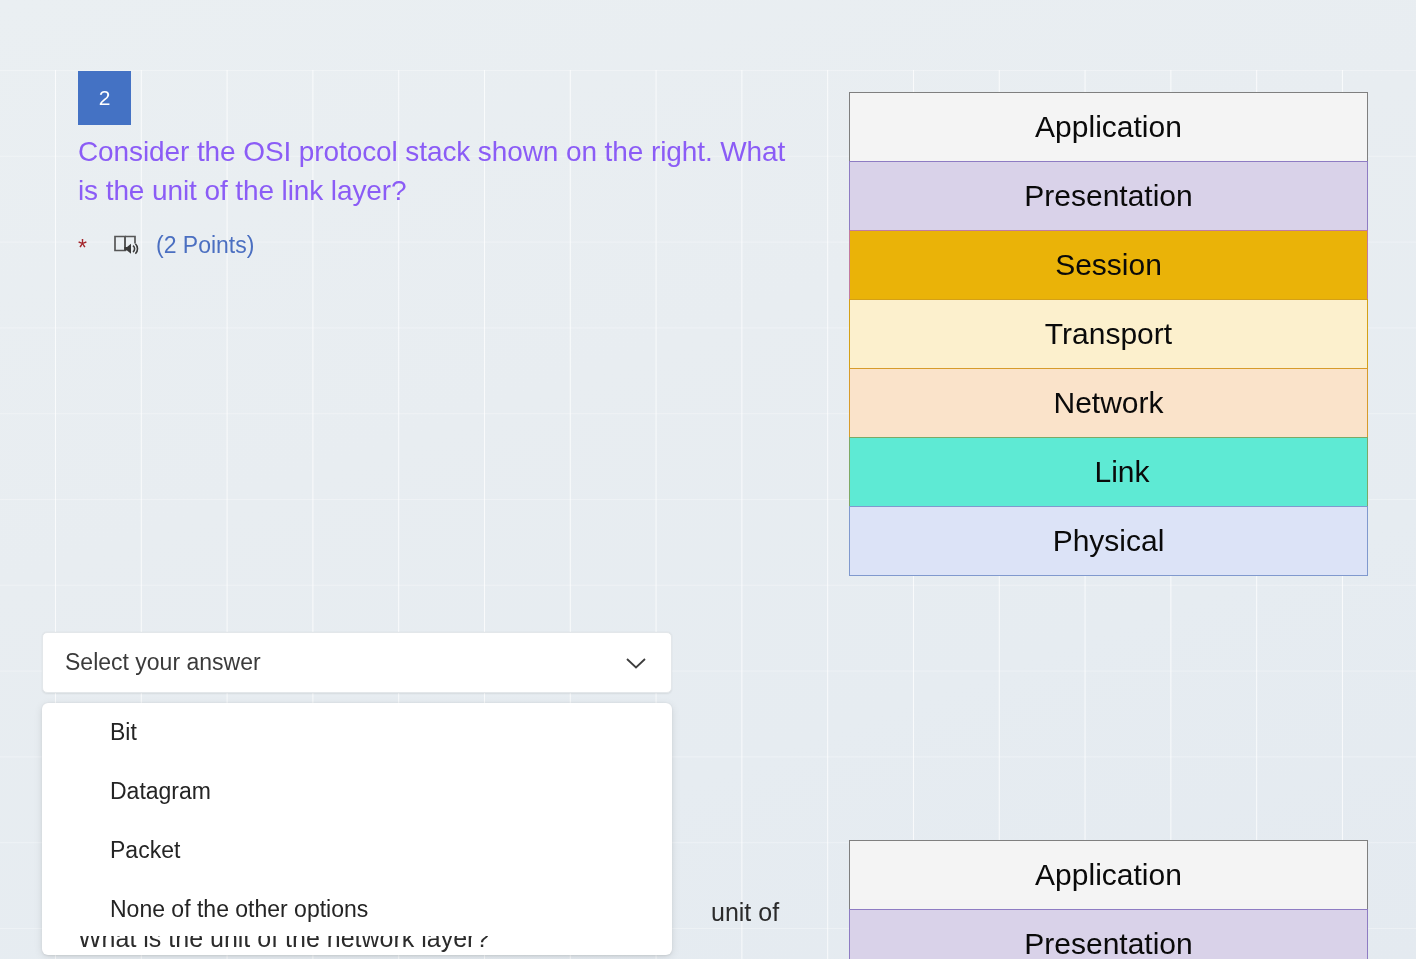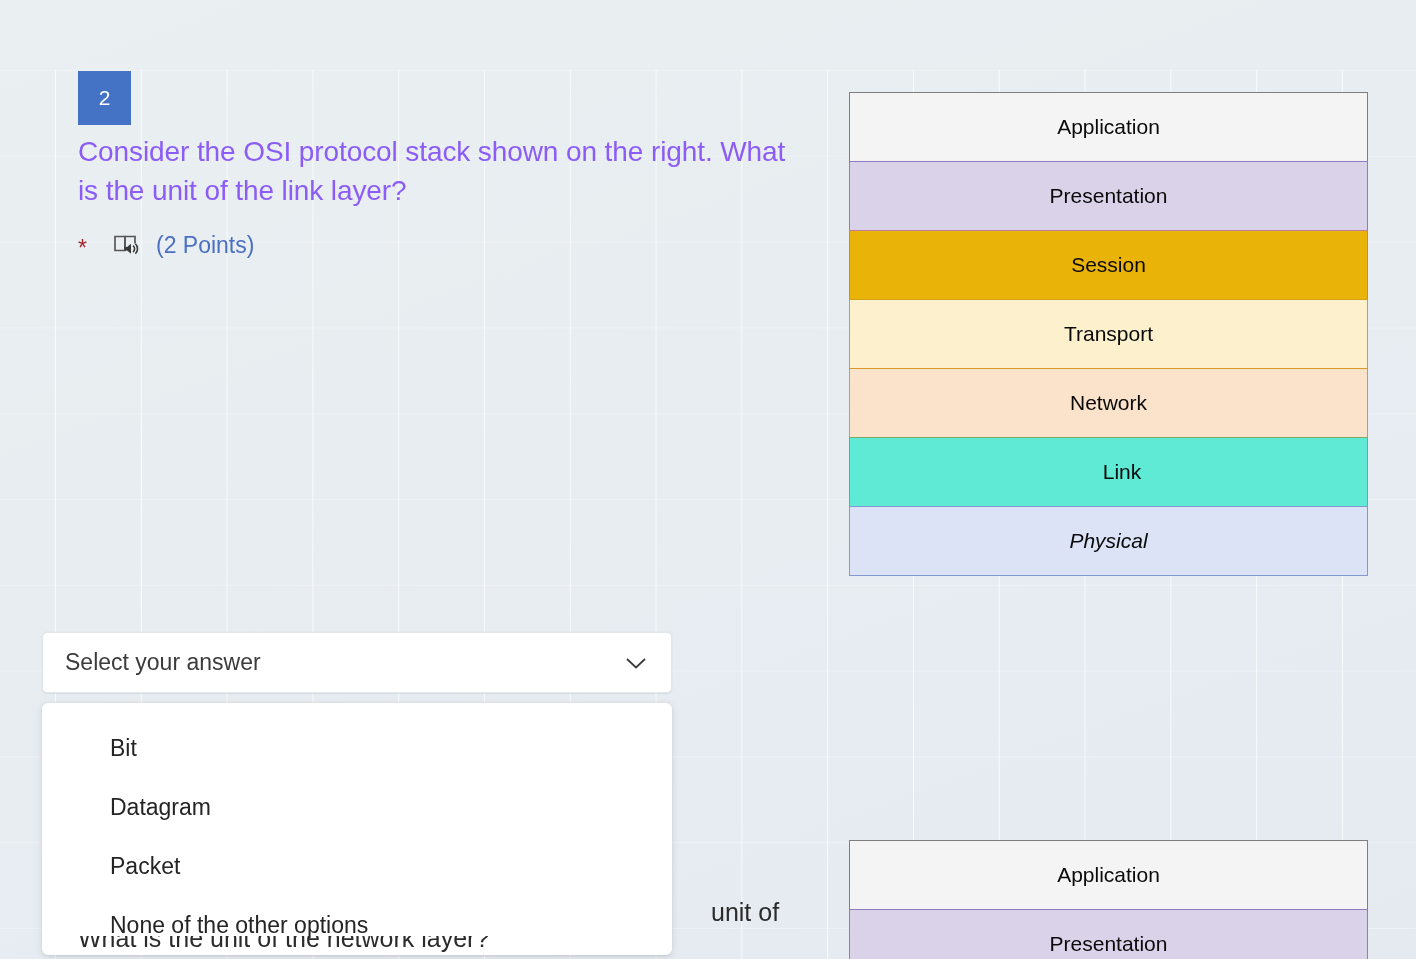--- a/index.html
+++ b/index.html
@@ -112,21 +112,21 @@
     border-collapse: collapse;
   }
   #osi-stack-primary { left: 849px; top: 92px; }
   #osi-stack-secondary { left: 849px; top: 840px; }
 
   .osi-layer {
     height: 70px;
     display: flex;
     align-items: center;
     justify-content: center;
-    font-size: 21px;
+    font-size: 30px;
     color: #0a0a0a;
     font-family: "Liberation Sans", sans-serif;
     margin-top: -1px;
   }
   .osi-layer:first-child { margin-top: 0; }
 
   
   .answer-select {
     position: absolute;
     left: 42px;
@@ -158,21 +158,20 @@
   .answer-menu {
     position: absolute;
     left: 42px;
     top: 703px;
     width: 630px;
     height: 252px;
     background: #ffffff;
     border-radius: 6px;
     box-shadow: 0 2px 8px rgba(0,0,0,0.10), 0 0.5px 2px rgba(0,0,0,0.08);
     overflow: hidden;
-    padding-top: 16px;
   }
   .answer-option {
     height: 59px;
     display: flex;
     align-items: center;
     padding-left: 68px;
     font-size: 23px;
     color: #242424;
     font-family: "Liberation Sans", sans-serif;
     cursor: pointer;
@@ -234,21 +233,21 @@
     <span class="points-label">(2 Points)</span>
   </div>
 
   <div class="osi-stack" id="osi-stack-primary">
       <div class="osi-layer" style="background: rgb(244, 244, 244); border: 1.6px solid rgb(127, 127, 127);">Application</div>
       <div class="osi-layer" style="background: rgb(217, 210, 233); border: 1.6px solid rgb(142, 124, 195);">Presentation</div>
       <div class="osi-layer" style="background: #eab308; border: 1.6px solid rgb(194, 123, 160);">Session</div>
       <div class="osi-layer" style="background: rgb(252, 240, 205); border: 1.6px solid rgb(212, 160, 23);">Transport</div>
       <div class="osi-layer" style="background: rgb(250, 227, 202); border: 1.6px solid rgb(215, 155, 43);">Network</div>
       <div class="osi-layer" style="background: #5eead4; border: 1.6px solid rgb(125, 169, 102); padding-left: 27px;">Link</div>
-      <div class="osi-layer" style="background: rgb(220, 227, 247); border: 1.6px solid rgb(128, 153, 206); font-style: italic;">Physical</div>
+      <div class="osi-layer" style="background: rgb(220, 227, 247); border: 1.6px solid rgb(128, 153, 206);">Physical</div>
     </div>
 
   <div class="osi-stack" id="osi-stack-secondary">
       <div class="osi-layer" style="background: rgb(244, 244, 244); border: 1.6px solid rgb(127, 127, 127);">Application</div>
       <div class="osi-layer" style="background: rgb(217, 210, 233); border: 1.6px solid rgb(142, 124, 195);">Presentation</div>
     </div>
 
   <div class="answer-select">
     <span class="placeholder">Select your answer</span>
     <span class="chev">

